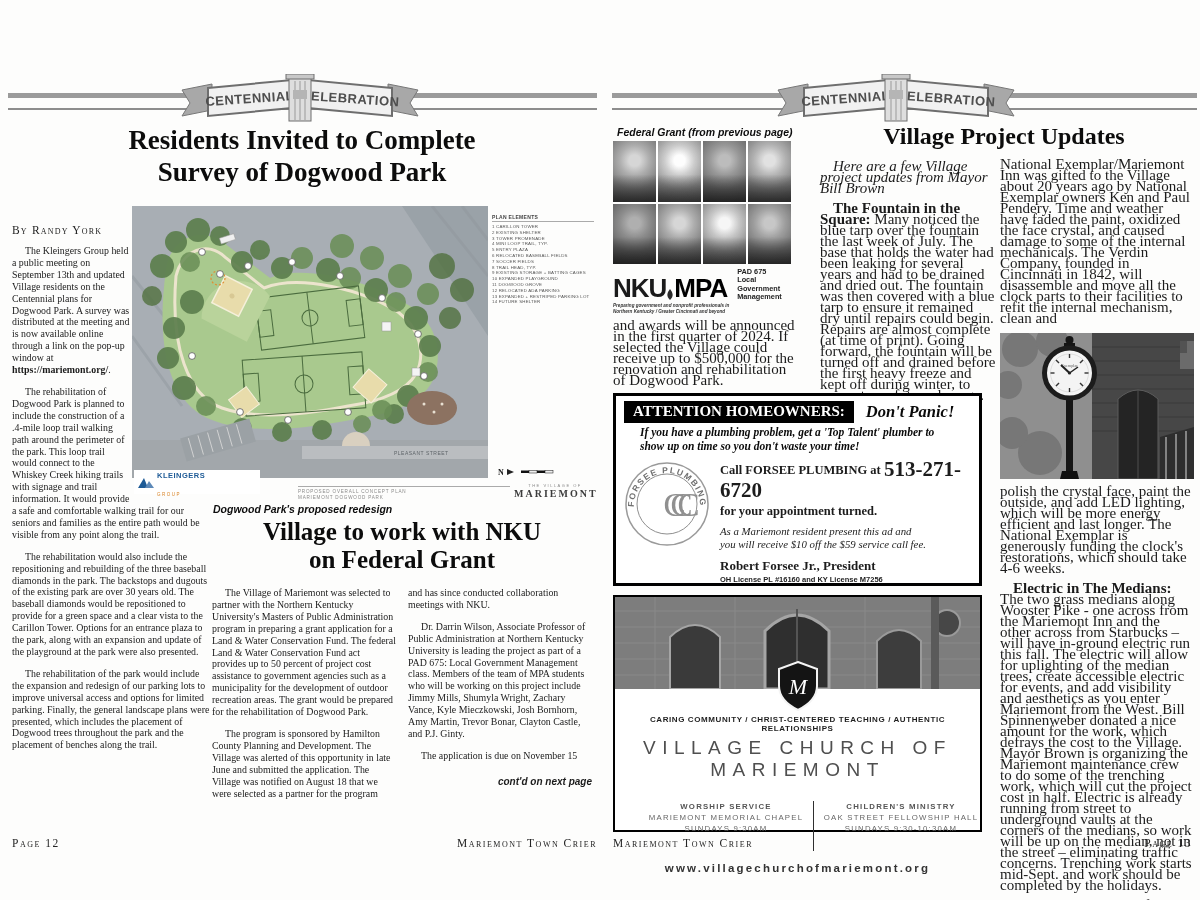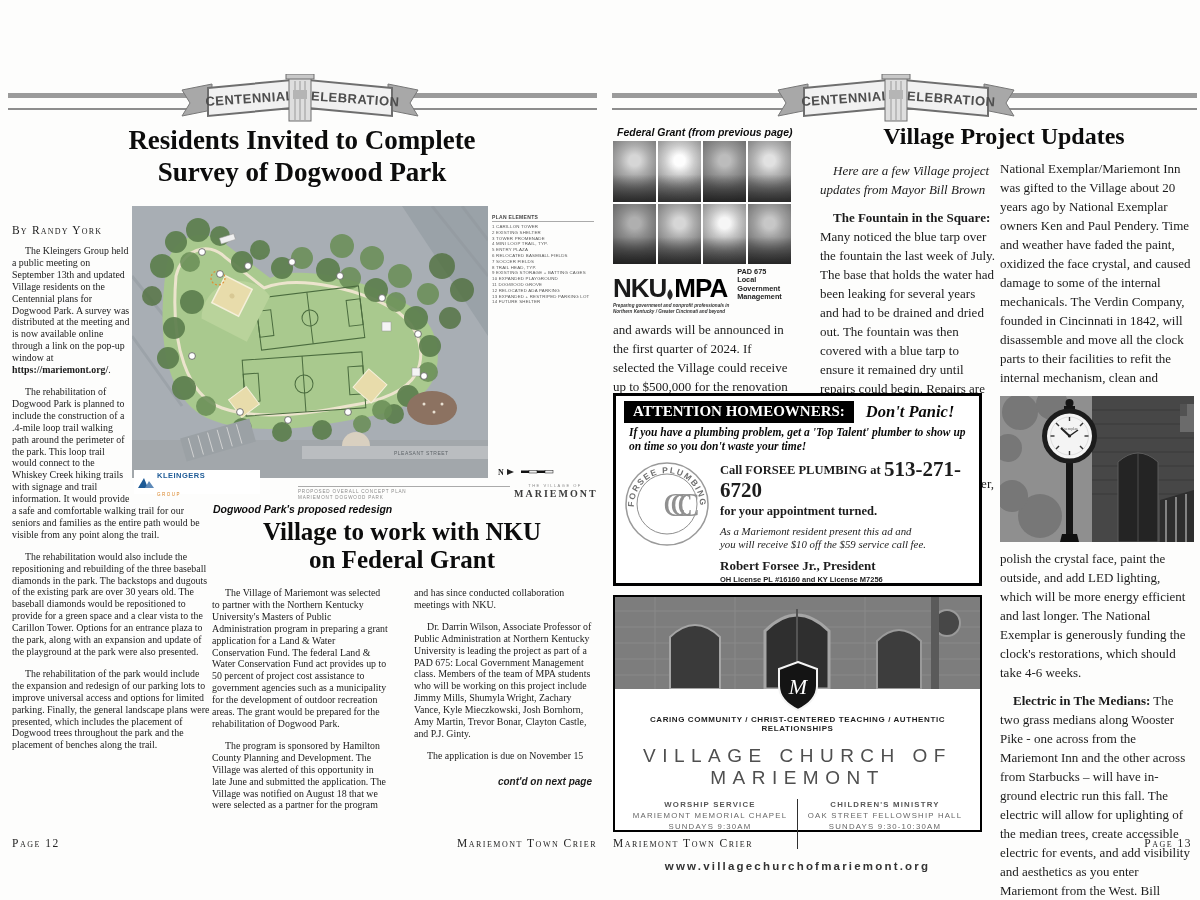--- a/index.html
+++ b/index.html
@@ -5,36 +5,36 @@
   html,body{margin:0;padding:0}
   body{position:relative;width:1200px;height:900px;background:#fdfdfc;font-family:"Liberation Serif",serif;color:#1c1c1c;overflow:hidden}
   .abs{position:absolute}
   .rule{height:10px;border-top:5px solid #9b9b9b;border-bottom:2px solid #8d8d8d}
   .ribbon-text{font-family:"Liberation Sans",sans-serif;font-weight:700;font-size:13px;fill:#4e4e4e;letter-spacing:.5px;text-anchor:middle}
   .headline{font:700 27px/32px "Liberation Serif",serif;text-align:center;color:#0c0c0c}
   .headline2{font:700 25px/28px "Liberation Serif",serif;text-align:center;color:#0c0c0c;margin:0 0 13px}
   .headline3{font:700 24px/27px "Liberation Serif",serif;text-align:center;color:#0c0c0c}
   .byline{font-variant:small-caps;letter-spacing:1.2px;font-size:11.5px;margin-bottom:9px}
   .body{font-size:9.9px;line-height:11.9px;margin:0 0 10px;color:#1b1b1b}
-  .body13{font-size:13px;line-height:19px;margin:0 0 9px;color:#1b1b1b}
+  .body13{font-size:15px;line-height:11px;margin:0 0 9px;color:#1b1b1b}
   .indent{text-indent:13px}
   .ital{font-style:italic}
   .wrap-spacer{float:right;width:80px;height:256px}
   .kicker{font:italic 700 10.5px "Liberation Sans",sans-serif;color:#0e0e0e}
   .legend{width:102px}
   .legend-title{font:700 5px "Liberation Sans",sans-serif;color:#444;letter-spacing:.3px;border-bottom:1px solid #aaa;padding-bottom:1px;margin-bottom:2px}
   .legend-item{font:400 4.4px/5.8px "Liberation Sans",sans-serif;color:#555;letter-spacing:.2px}
   .klein{display:flex;align-items:center;gap:3px;background:#fff;padding:2px 4px;box-sizing:border-box}
   .klein-name{font:700 7.5px "Liberation Sans",sans-serif;color:#1d5a96;letter-spacing:.5px}
   .klein-sub{font:400 4.5px "Liberation Sans",sans-serif;color:#d98427;letter-spacing:1.5px}
   .plan-strip{border-top:1px solid #aaa;padding-top:2px}
   .plan-line{font:400 4.6px/6px "Liberation Sans",sans-serif;color:#8b8b8b;letter-spacing:.8px}
   .vom1{font:400 4px "Liberation Sans",sans-serif;color:#8a8a8a;letter-spacing:1.5px;text-align:center}
   .vom2{font:700 10px "Liberation Serif",serif;color:#3c3c3c;letter-spacing:2px;text-align:center}
-  .cols{display:flex;gap:24px}
+  .cols{display:flex;gap:12px}
   .col{width:184px}
   .contd{font:italic 700 10px "Liberation Sans",sans-serif;text-align:right;margin-top:14px}
   .footer{display:flex;justify-content:space-between;font-variant:small-caps;letter-spacing:1.5px;font-size:11.5px;color:#242424}
   
   .collage{display:grid;grid-template-columns:repeat(4,1fr);grid-template-rows:repeat(2,1fr);gap:2px;background:#fff}
   .face{background:linear-gradient(180deg,rgba(40,40,40,0) 55%,rgba(30,30,30,.85) 100%),radial-gradient(circle at 50% 32%,#d6d6d6 12%,#adadad 32%,#7d7d7d 62%,#5a5a5a 100%)}
   .face:nth-child(2){filter:brightness(1.18)}
   .face:nth-child(3){filter:brightness(.88)}
   .face:nth-child(4){filter:brightness(1.05)}
   .face:nth-child(5){filter:brightness(.82)}
@@ -45,39 +45,39 @@
   .nku{font:700 26px/26px "Liberation Sans",sans-serif;letter-spacing:-1px;color:#1a1a1a}
   .mpa{font:900 26px/26px "Liberation Sans",sans-serif;letter-spacing:-1px;color:#000}
   .pad{margin-left:10px;padding-top:1px}
   .pad-line{font:700 7.3px/8.3px "Liberation Sans",sans-serif;color:#222}
   .nku-tagline{font:italic 700 4.6px/5.6px "Liberation Sans",sans-serif;color:#333;margin-top:2px}
   
   .p-ad{border:3px solid #000;box-sizing:border-box;padding:5px 8px;background:#fff}
   .p-row1{display:flex;align-items:center;gap:12px;margin-bottom:3px}
   .attn{background:#000;color:#fff;font:700 15px "Liberation Serif",serif;padding:2px 9px 3px;white-space:nowrap}
   .panic{font:italic 700 16.5px "Liberation Serif",serif;color:#0a0a0a}
-  .pitch{font:italic 700 11.5px/13.5px "Liberation Serif",serif;margin:2px 5px 6px;color:#0a0a0a}
+  .pitch{font:italic 700 11.5px/13.5px "Liberation Serif",serif;margin:2px 16px 6px;color:#0a0a0a}
   .p-main{position:relative;min-height:118px}
   .p-right{margin-left:96px}
   .call{font:700 12.5px/15px "Liberation Serif",serif}
   .phone{font:700 21px/21px "Liberation Serif",serif;vertical-align:-2px}
   .offer{font:italic 400 10.8px/12.8px "Liberation Serif",serif;width:208px;margin-top:6px}
   .pres{font:700 13px "Liberation Serif",serif;margin-top:7px}
   .lic{font:700 7.5px "Liberation Sans",sans-serif;color:#222;margin-top:1px}
   .cards-box{position:absolute;right:2px;top:46px;width:128px;height:42px;border:1px solid #8c8c8c;border-radius:3px}
   .cards-label{position:absolute;top:-6px;left:9px;background:#fff;padding:0 3px;font:400 8px "Liberation Sans",sans-serif;color:#868686}
   .cards-row{display:flex;gap:4px;padding:11px 0 0 8px}
   
   .c-ad{border:2px solid #000;box-sizing:border-box;background:#fff}
   .c-strip{position:relative;height:92px;overflow:hidden}
   .c-shield{position:absolute;left:50%;transform:translateX(-50%);top:64px}
   .c-body{margin-top:26px;text-align:center}
   .c-tag{font:700 8px "Liberation Sans",sans-serif;letter-spacing:.6px;color:#1f1f1f}
-  .c-name{font:400 19px "Liberation Sans",sans-serif;letter-spacing:6.5px;color:#4f4f4f;margin-top:12px}
-  .c-info{display:flex;justify-content:center;align-items:flex-start;margin-top:10px}
+  .c-name{font:400 19px "Liberation Sans",sans-serif;letter-spacing:6.5px;color:#4f4f4f;margin-top:4px}
+  .c-info{display:flex;justify-content:flex-end;align-items:flex-start;margin-top:20px}
   .c-side{width:158px}
   .c-div{border-left:1.5px solid #2f2f2f;height:50px;margin:0 8px}
   .c-l1{font:700 7.8px/11px "Liberation Sans",sans-serif;letter-spacing:1.2px;color:#555}
   .c-ln{font:400 7.8px/11px "Liberation Sans",sans-serif;letter-spacing:1.2px;color:#666}
   .c-url{font:700 11.5px "Liberation Sans",sans-serif;letter-spacing:2.2px;color:#333;margin-top:11px}
 </style>
 </head>
 <body>
 
 <div class="abs rule" style="left:8px;top:93px;width:589px"></div>

